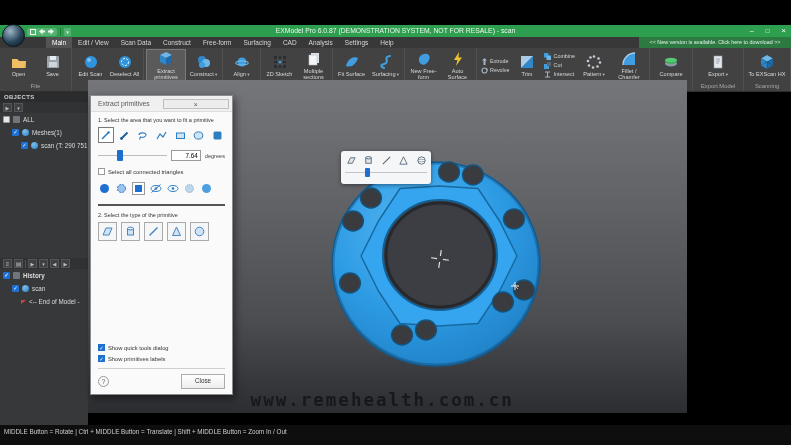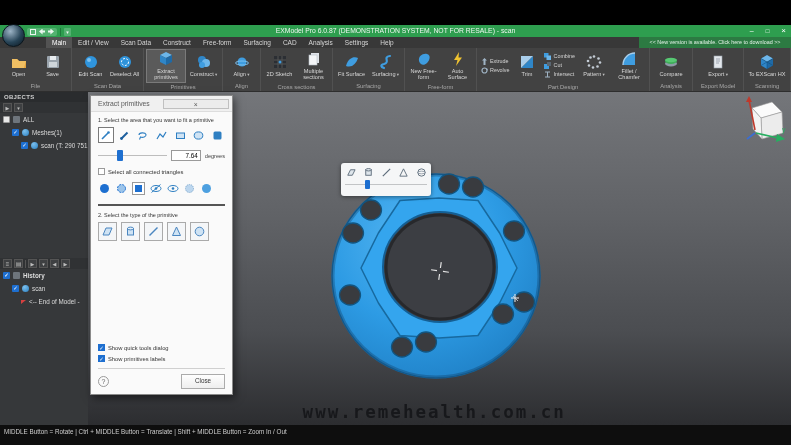--- a/index.html
+++ b/index.html
@@ -51,21 +51,21 @@
   .tsep{width:1px;height:8px;background:#555;}
   .trow{display:flex;align-items:center;gap:3px;height:13px;font-size:6.3px;color:#dcdcdc;white-space:nowrap;cursor:default;}
   .cbx{width:7px;height:7px;border-radius:1px;background:#1e6fd0;color:#fff;font-size:5.5px;line-height:7px;text-align:center;flex:0 0 auto;}
   .cbx::after{content:"✓";}
   .cbx.empty{background:#e8e8e8;border:1px solid #9a9a9a;box-sizing:border-box;}
   .cbx.empty::after{content:"";}
   .nico{width:7px;height:7px;border-radius:50%;background:radial-gradient(circle at 35% 30%,#7cc0ee,#2a7fc0);flex:0 0 auto;}
   .nico.sq{border-radius:1px;background:#6e757c;}
   .redflag{width:0;height:0;border-top:4px solid #d64040;border-right:5px solid transparent;flex:0 0 auto;}
   
-  .viewport{position:absolute;left:88px;top:92px;width:703px;height:333px;
+  .viewport{position:absolute;left:88px;top:80px;width:599px;height:333px;
     background:linear-gradient(#74767a 0%,#606266 38%,#4b4d51 72%,#2c2d30 100%);overflow:hidden;}
   .watermark{position:absolute;left:50%;top:310px;transform:translateX(-52%);
     font-family:"DejaVu Sans Mono",monospace;font-weight:bold;font-size:17.5px;letter-spacing:2px;color:#17181b;white-space:nowrap;}
   
   .qpanel{position:absolute;left:253px;top:71px;width:90px;height:33px;background:#f5f6f7;border-radius:3px;
     box-shadow:0 1px 4px rgba(0,0,0,.45);padding:3px 4px;box-sizing:border-box;}
   .qrow{display:flex;justify-content:space-between;align-items:center;height:13px;}
   .qtrack{position:relative;margin-top:5px;height:1px;background:#c2c4c6;}
   .qhandle{position:absolute;left:20px;top:-4px;width:5px;height:9px;background:#1e6fd0;border-radius:1px;}
   

